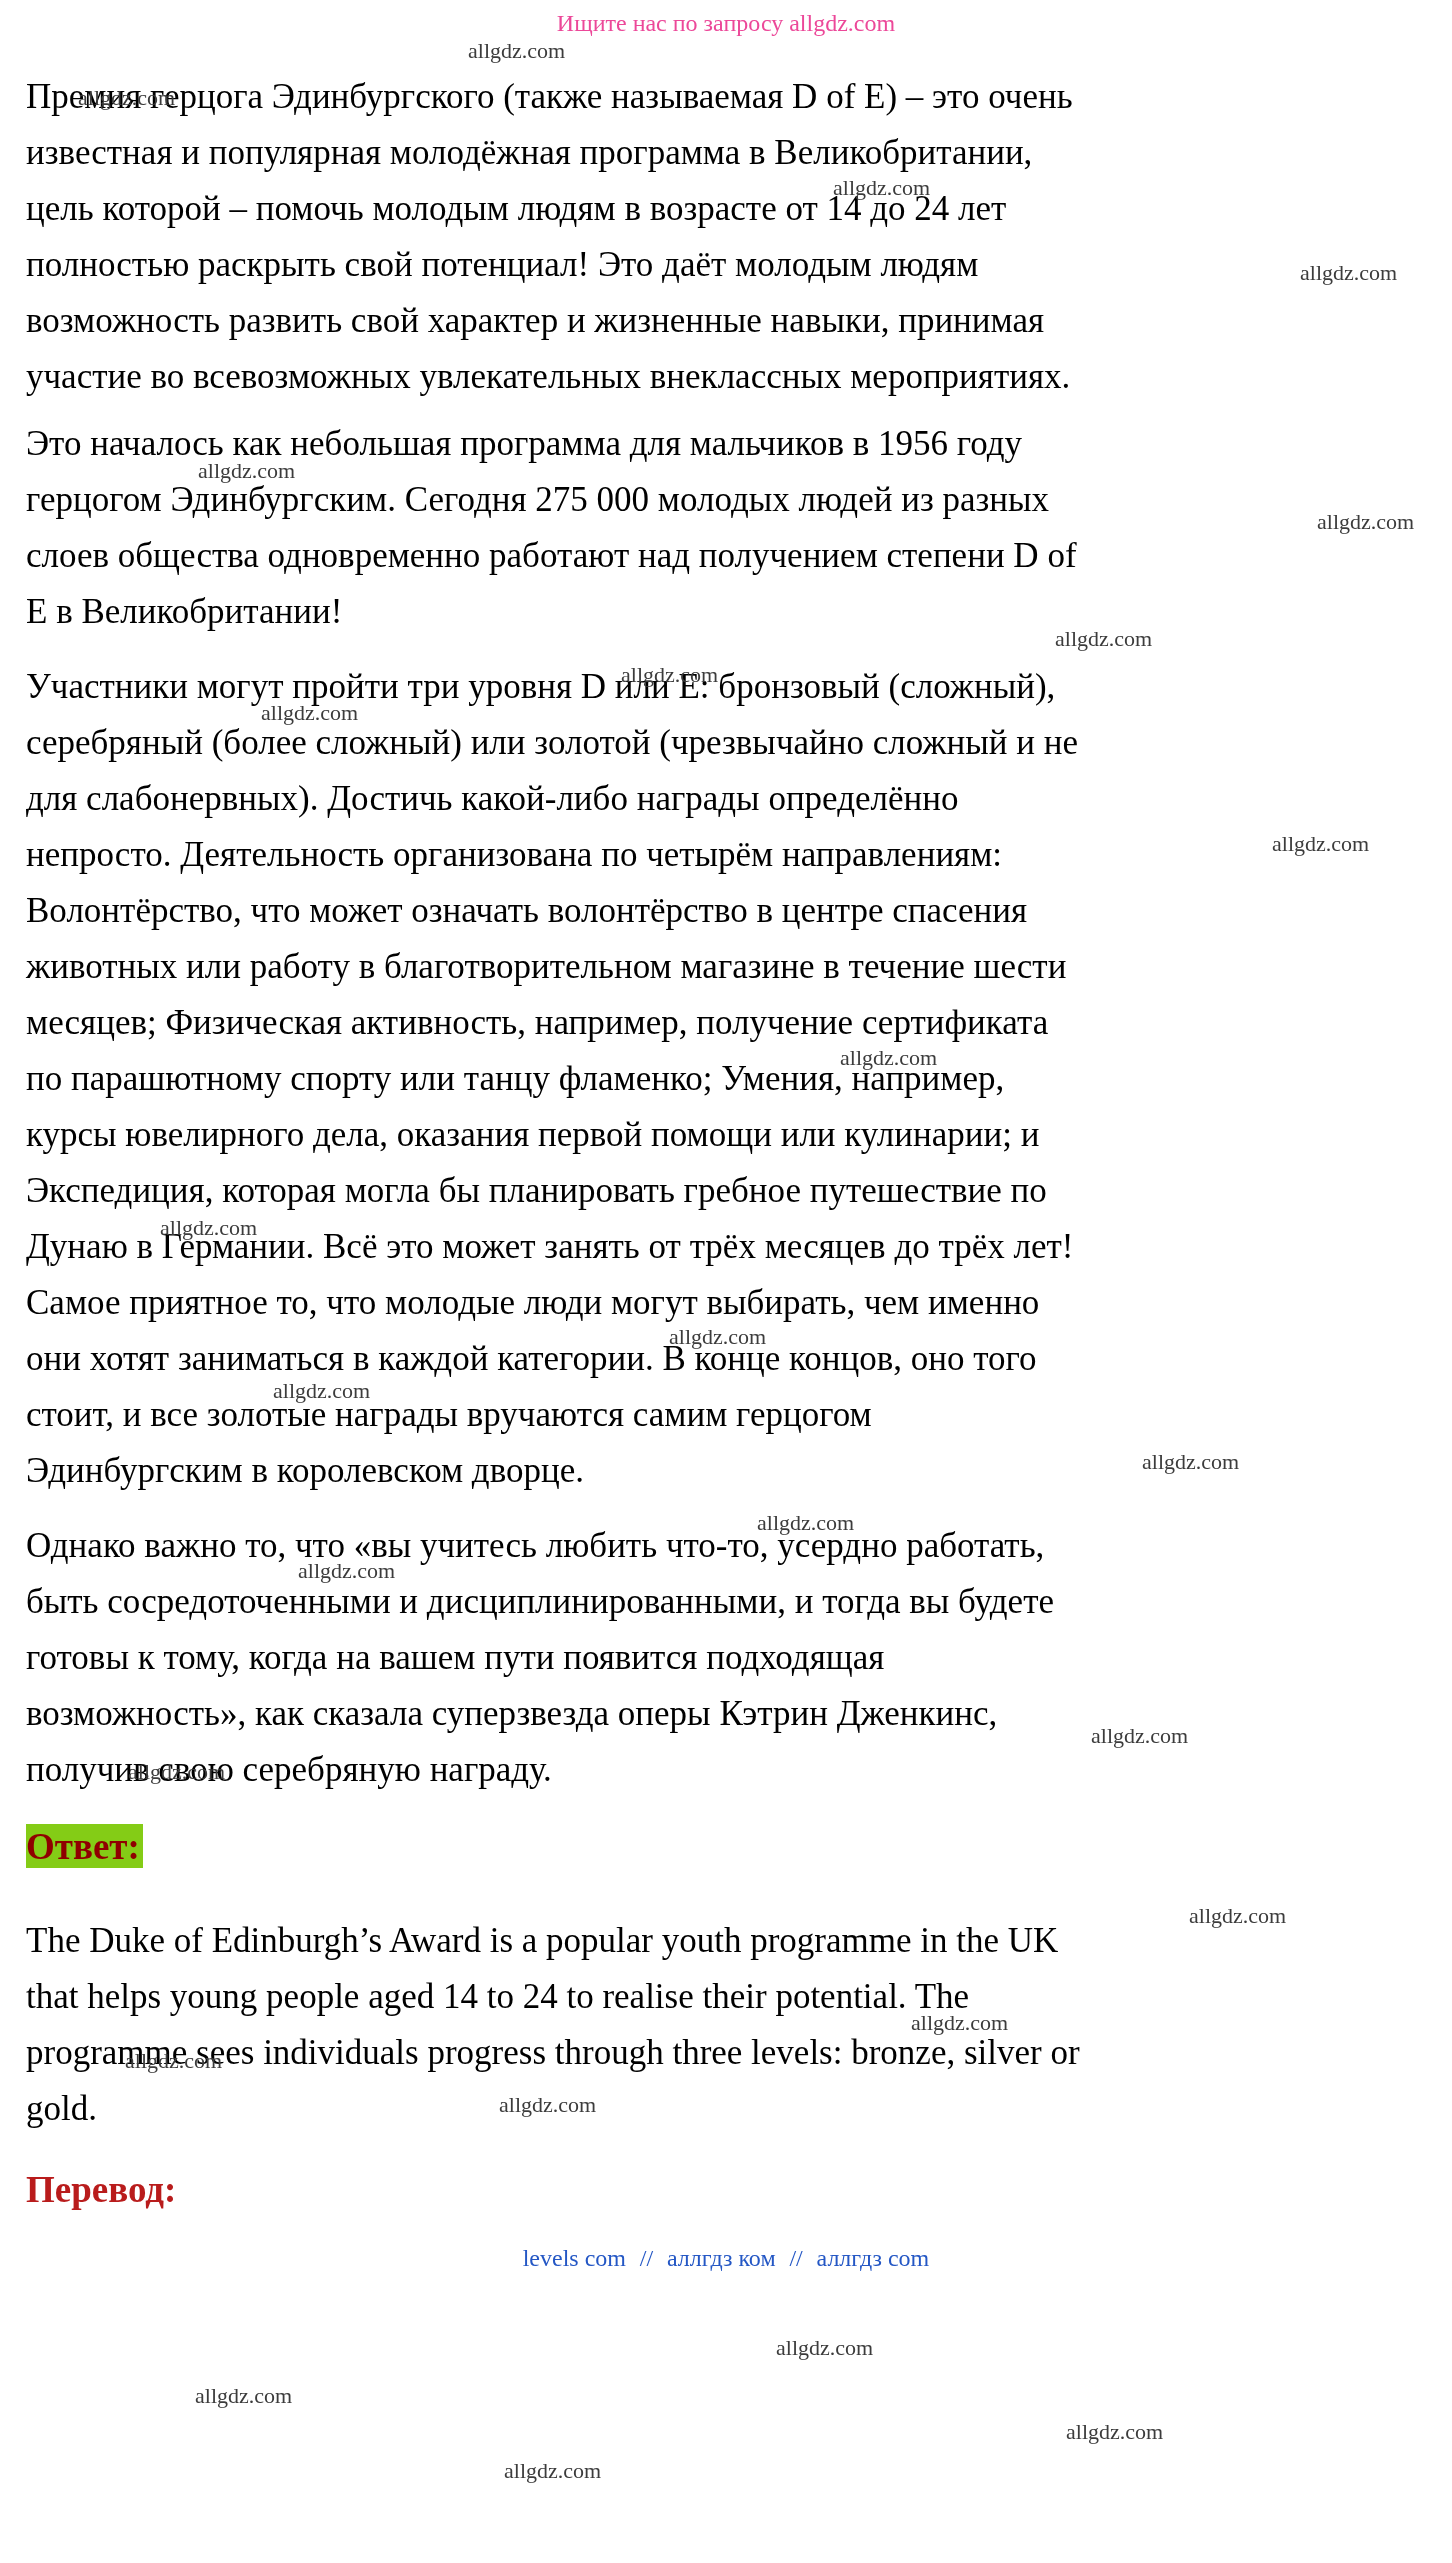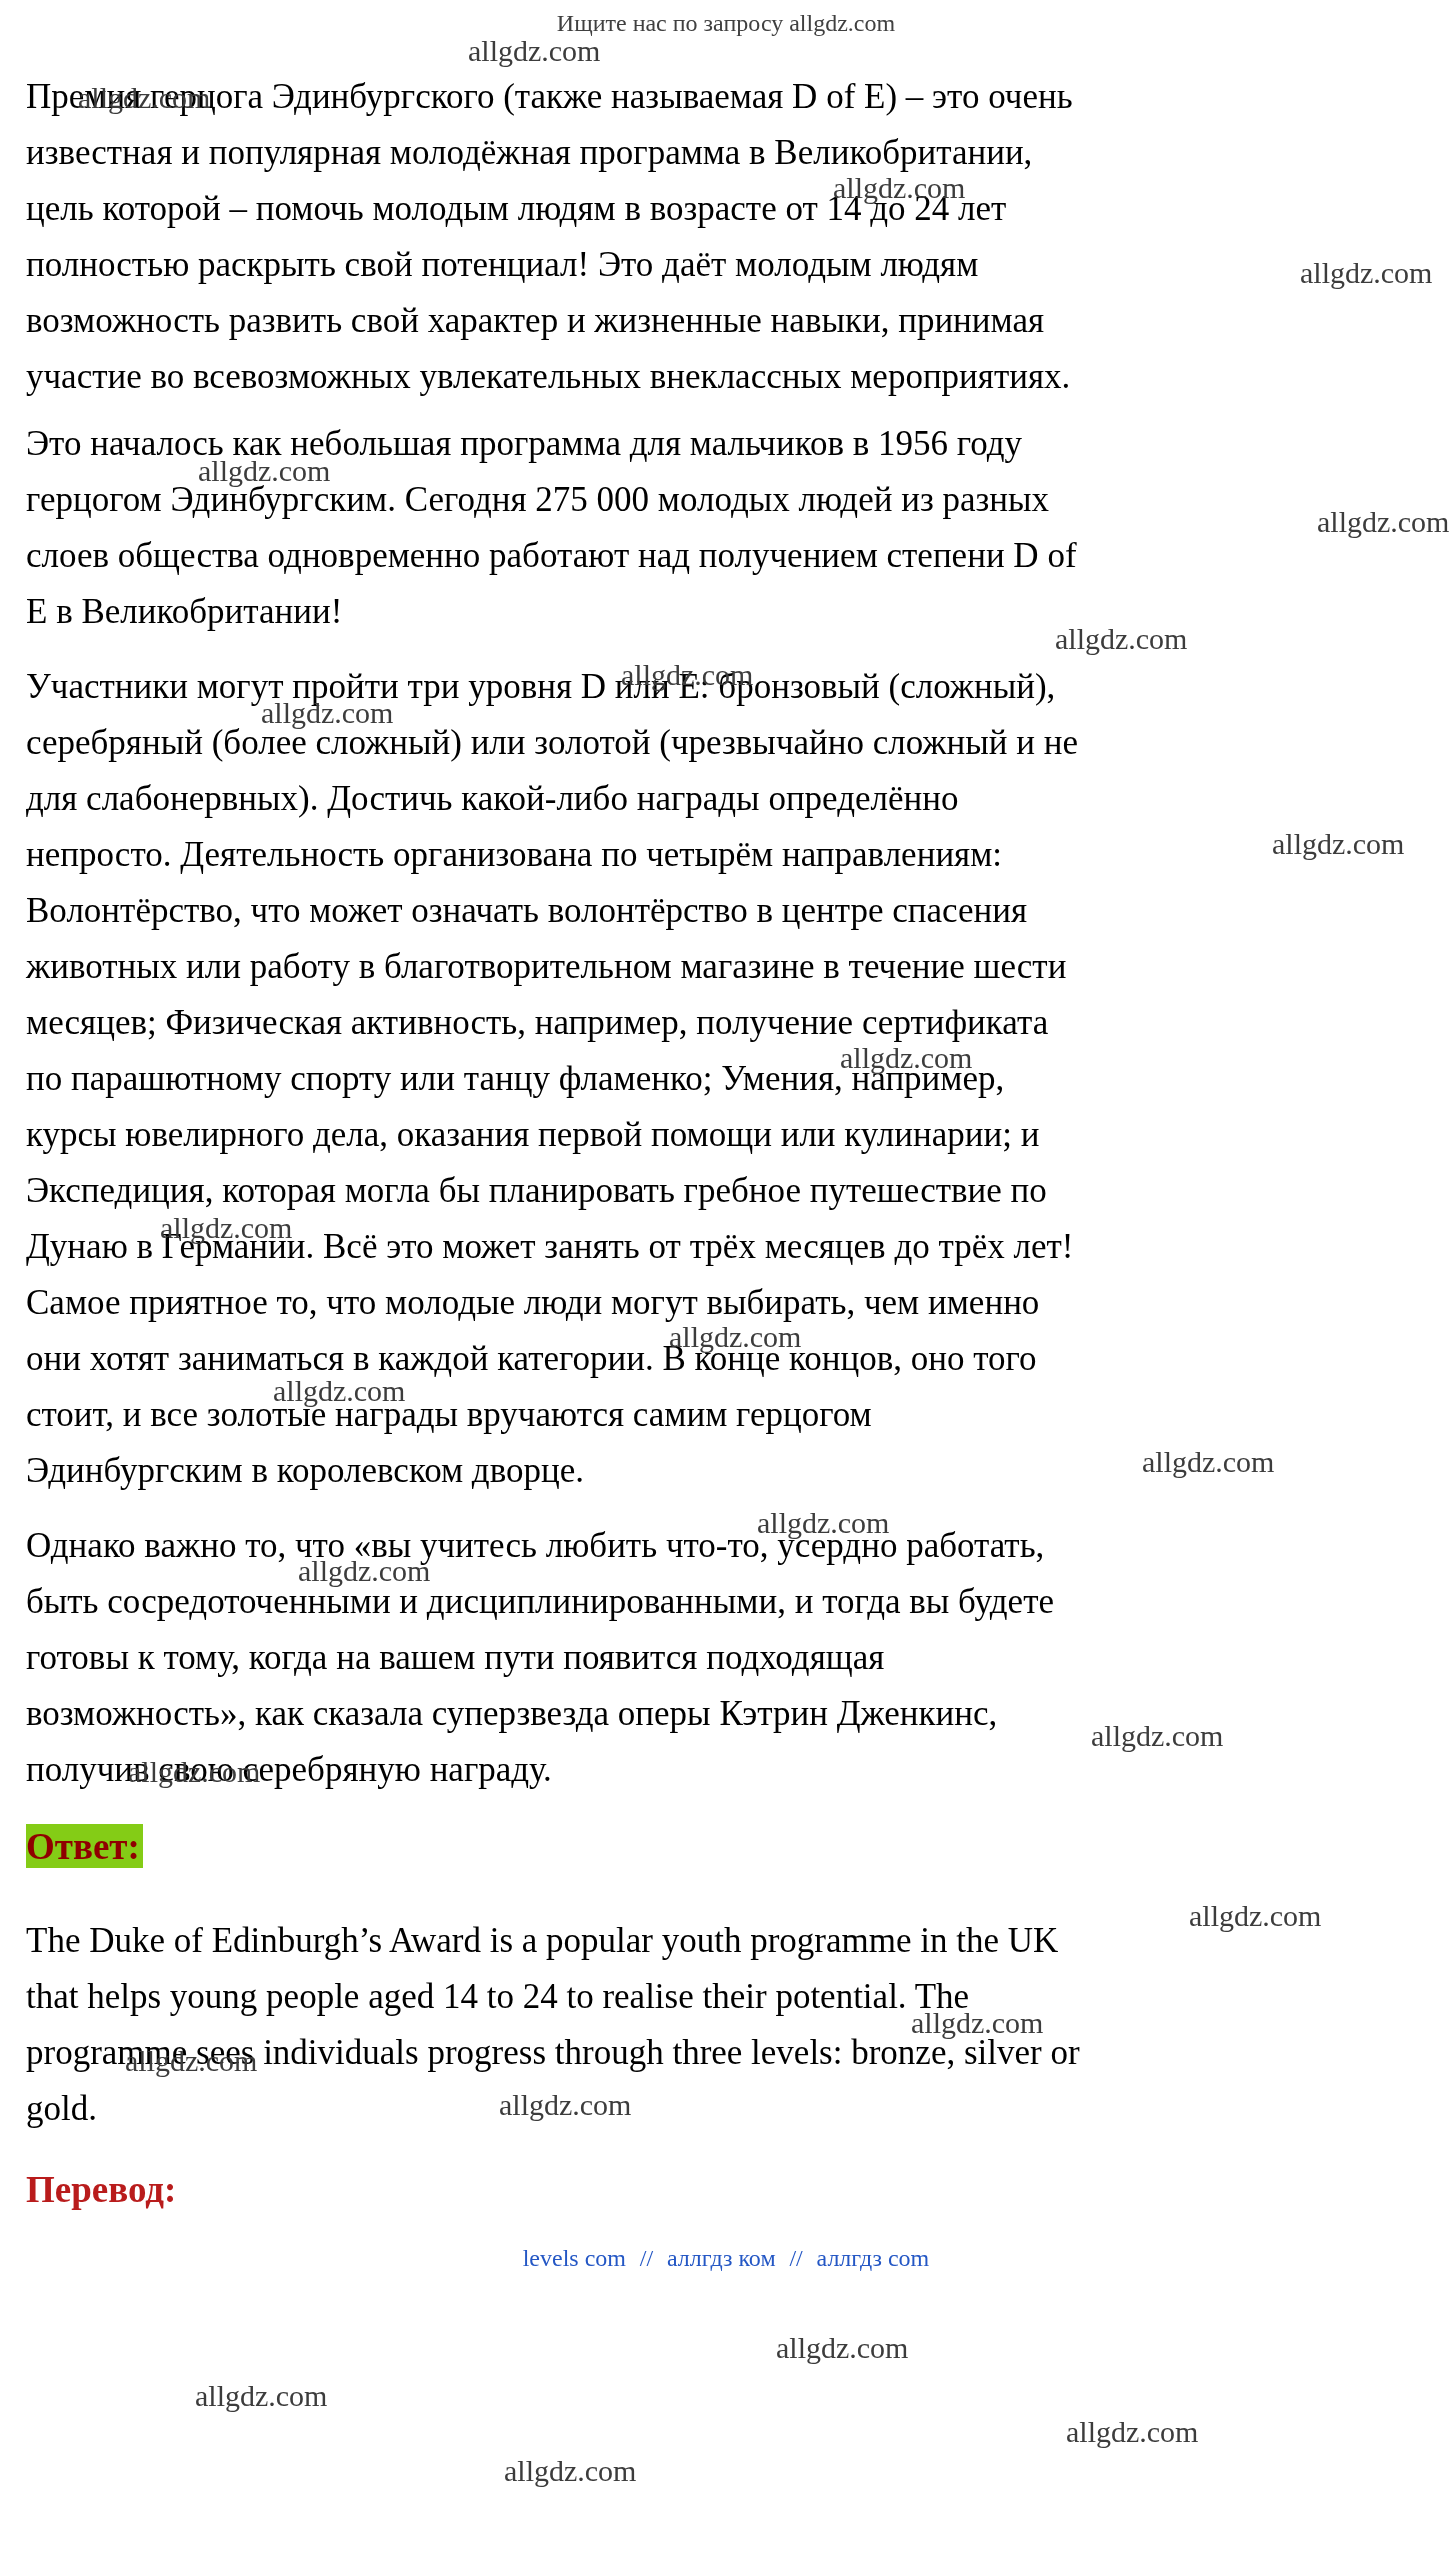--- a/index.html
+++ b/index.html
@@ -11,21 +11,21 @@
     background:#ffffff;
     font-family:"Liberation Serif","DejaVu Serif",serif;
     color:#000;
     overflow:hidden;
   }
   .top-notice {
     padding-top:7.8px;
     text-align:center;
     font-size:24px;
     line-height:31px;
-    color:#404040;
+    color:#ec4899;
   }
   .title {
     margin-top:22px;
     text-align:center;
     font-size:41px;
     line-height:45px;
     font-weight:400;
   }
   .content { padding:0 15px 0 26px; }
   .para {
@@ -56,21 +56,21 @@
   .footer {
     margin-top:22px;
     text-align:center;
     font-size:24px;
     color:#2457c5;
   }
   .footer .sep { padding:0 7.8px; }
   .footer .link { cursor:pointer; }
   .wm {
     position:absolute;
-    font-size:30px;
+    font-size:22px;
     line-height:23.4px;
     color:#3c3c3c;
     white-space:nowrap;
   }
 </style>
 </head>
 <body>
 
 <div class="page">
 

